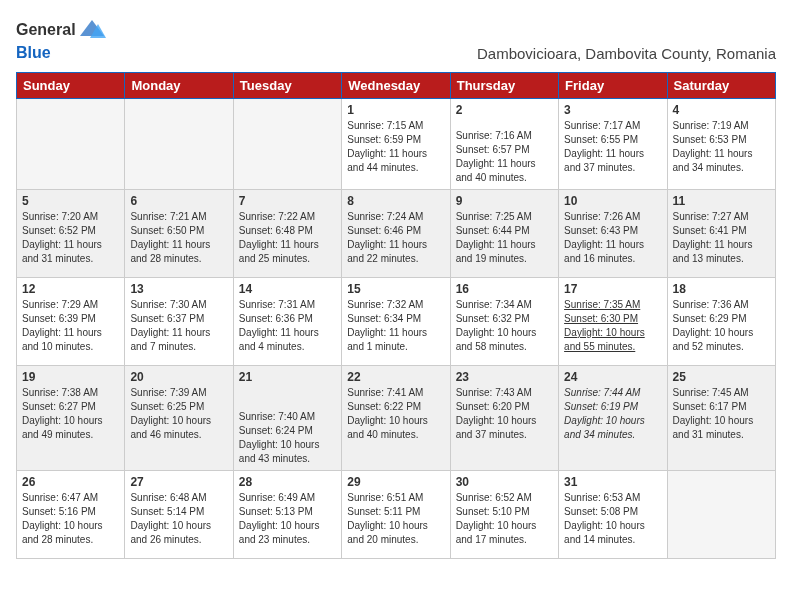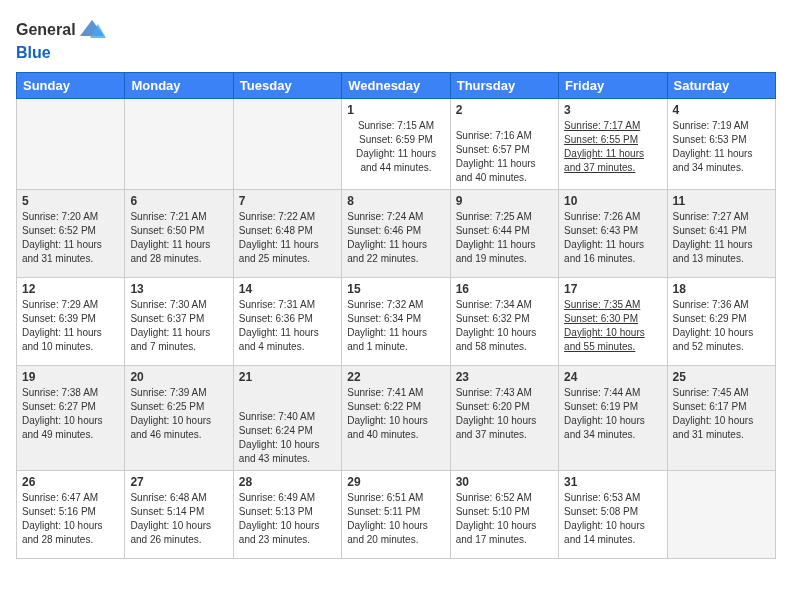--- a/index.html
+++ b/index.html
@@ -49,21 +49,21 @@
     .subtitle {
       font-size: 15px;
       color: #444;
     }
     .calendar {
       width: 100%;
       border-collapse: collapse;
       border: 1px solid #ccc;
     }
     .calendar th {
-      background: #3b82f6;
+      background: #b91c1c;
       color: #fff;
       font-size: 13px;
       font-weight: bold;
       padding: 5px 6px;
       text-align: left;
       border: 1px solid #1565c0;
     }
     .calendar td {
       width: 107px;
       height: 88px;
@@ -101,20 +101,21 @@
         <span class="logo-text-general">General</span>
         <svg class="logo-icon" viewBox="0 0 28 28">
           <polygon points="14,4 26,20 2,20" fill="#1565c0" opacity="0.7"></polygon>
           <polygon points="20,8 28,22 12,22" fill="#42a5f5" opacity="0.8"></polygon>
         </svg>
       </div>
       <div class="logo-text-blue">Blue</div>
     </div>
   </div>
   <div class="title-block">
+    <div class="subtitle">Dambovicioara, Dambovita County, Romania</div>
   </div>
 </div>
 
 <table class="calendar">
   <thead>
     <tr>
     <th>Sunday</th>
         <th>Monday</th>
         <th>Tuesday</th>
         <th>Wednesday</th>
@@ -123,33 +124,33 @@
         <th>Saturday</th>
       </tr>
   </thead>
   <tbody id="calendar-body">
   <tr>
         <td class="empty"></td>
         <td class="empty"></td>
         <td class="empty"></td>
         <td>
           <div class="day-number">1</div>
-          <div class="day-info" style="white-space: pre-line; text-align: center;">Sunrise: 7:15 AM
+          <div class="day-info" style="white-space: pre-line;">Sunrise: 7:15 AM
 Sunset: 6:59 PM
 Daylight: 11 hours and 44 minutes.</div>
         </td>
         <td>
           <div class="day-number">2</div>
           <div class="day-info" style="white-space: pre-line; margin-top: 12px;">Sunrise: 7:16 AM
 Sunset: 6:57 PM
 Daylight: 11 hours and 40 minutes.</div>
         </td>
         <td>
           <div class="day-number">3</div>
-          <div class="day-info" style="white-space: pre-line; text-decoration: underline;">Sunrise: 7:17 AM
+          <div class="day-info" style="white-space: pre-line;">Sunrise: 7:17 AM
 Sunset: 6:55 PM
 Daylight: 11 hours and 37 minutes.</div>
         </td>
         <td>
           <div class="day-number">4</div>
           <div class="day-info" style="white-space: pre-line;">Sunrise: 7:19 AM
 Sunset: 6:53 PM
 Daylight: 11 hours and 34 minutes.</div>
         </td>
       </tr>
@@ -267,21 +268,21 @@
 Daylight: 10 hours and 40 minutes.</div>
         </td>
         <td>
           <div class="day-number">23</div>
           <div class="day-info" style="white-space: pre-line;">Sunrise: 7:43 AM
 Sunset: 6:20 PM
 Daylight: 10 hours and 37 minutes.</div>
         </td>
         <td>
           <div class="day-number">24</div>
-          <div class="day-info" style="white-space: pre-line;">Sunrise: 7:44 AM
+          <div class="day-info" style="white-space: pre-line; font-style: italic;">Sunrise: 7:44 AM
 Sunset: 6:19 PM
 Daylight: 10 hours and 34 minutes.</div>
         </td>
         <td>
           <div class="day-number">25</div>
           <div class="day-info" style="white-space: pre-line;">Sunrise: 7:45 AM
 Sunset: 6:17 PM
 Daylight: 10 hours and 31 minutes.</div>
         </td>
       </tr>

